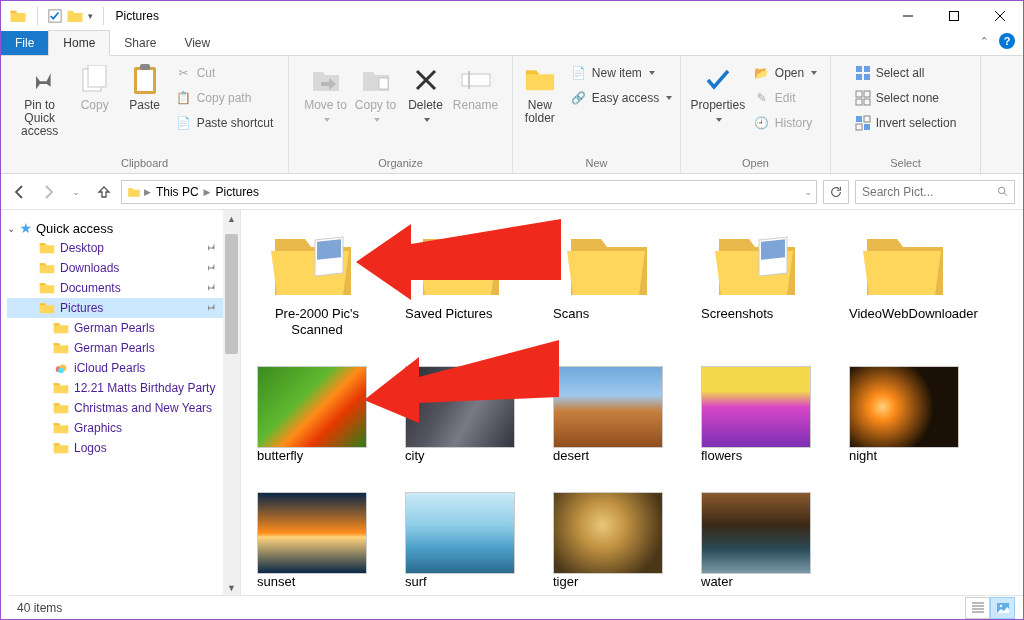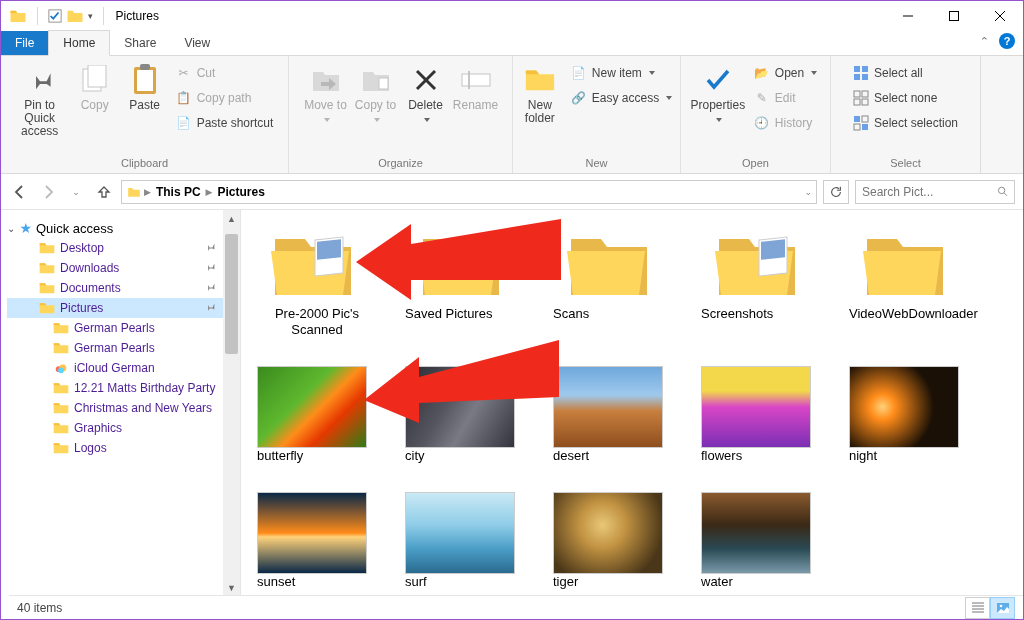--- a/index.html
+++ b/index.html
@@ -38,21 +38,21 @@
 .smallbtn.disabled { color:#a8a8a8; }
 .smallbtn .sico { width:16px; height:16px; display:flex; align-items:center; justify-content:center; }
 .caret-down { width:0; height:0; border-left:3px solid transparent; border-right:3px solid transparent; border-top:4px solid #666; display:inline-block; margin-left:2px; }
 .bigbtn.disabled .caret-down { border-top-color:#b5b5b5; }
 
 
 .navbar { height:36px; display:flex; align-items:center; padding:4px 8px; gap:6px; border-bottom:1px solid #e5e5e5; }
 .navbtn { width:22px; height:22px; display:flex; align-items:center; justify-content:center; color:#999; }
 .navbtn.enabled { color:#555; }
 .addr { flex:1; height:24px; border:1px solid #ccc; display:flex; align-items:center; padding:0 4px; gap:2px; }
-.addr .crumb { display:flex; align-items:center; gap:3px; padding:0 3px; color:#000;font-weight:bold; }
+.addr .crumb { display:flex; align-items:center; gap:3px; padding:0 3px; color:#000; }
 .addr .crarrow { color:#888; font-size:9px; }
 .addr-end { margin-left:auto; display:flex; align-items:center; gap:2px; }
 .refresh { width:26px; height:24px; border:1px solid #ccc; display:flex; align-items:center; justify-content:center; }
 .search { width:160px; height:24px; border:1px solid #ccc; display:flex; align-items:center; padding:0 6px; color:#888; gap:6px; }
 .search input { border:none; outline:none; width:100%; color:#888; font-size:12px; }
 
 
 .content { display:flex; height:386px; }
 .sidebar { width:240px; border-right:1px solid #e5e5e5; overflow:hidden; position:relative; }
 .scrollgutter { position:absolute; right:0; top:0; width:17px; height:100%; background:#f0f0f0; }
@@ -315,21 +315,21 @@
           </div>
         <div class="smallbtn">
             <div class="sico">
               <svg width="16" height="16" viewBox="0 0 16 16">
                 <rect x="1" y="1" width="6" height="6" fill="#6aa0e8"></rect>
                 <rect x="9" y="1" width="6" height="6" fill="none" stroke="#888"></rect>
                 <rect x="1" y="9" width="6" height="6" fill="none" stroke="#888"></rect>
                 <rect x="9" y="9" width="6" height="6" fill="#6aa0e8"></rect>
               </svg>
             </div>
-            <span>Select selection</span>
+            <span>Invert selection</span>
           </div>
       </div>
     </div>
     <div class="group-label">Select</div>
   </div>
 </div>
 
 <div class="navbar">
   <div class="navbtn enabled">
     <svg width="16" height="16" viewBox="0 0 16 16">
@@ -440,21 +440,21 @@
             <path fill="#F5C13A" d="M1 3h8l2 3H1z"></path>
           </svg>
           <span>German Pearls</span>
         </div>
         <div class="item sub">
           <svg class="fico" viewBox="0 0 24 24">
             <circle cx="8" cy="14" r="5" fill="#ff6b5a"></circle>
             <circle cx="15" cy="12" r="6" fill="#ffc14a"></circle>
             <circle cx="12" cy="16" r="5" fill="#5ad7ff"></circle>
           </svg>
-          <span>iCloud German</span>
+          <span>iCloud Pearls</span>
         </div>
         <div class="item sub">
           <svg class="fico" viewBox="0 0 24 20">
             <path fill="#FFD65C" d="M1 3h8l2 3h12v12H1z"></path>
             <path fill="#F5C13A" d="M1 3h8l2 3H1z"></path>
           </svg>
           <span>12.21 Matts Birthday Party</span>
         </div>
         <div class="item sub">
           <svg class="fico" viewBox="0 0 24 20">

